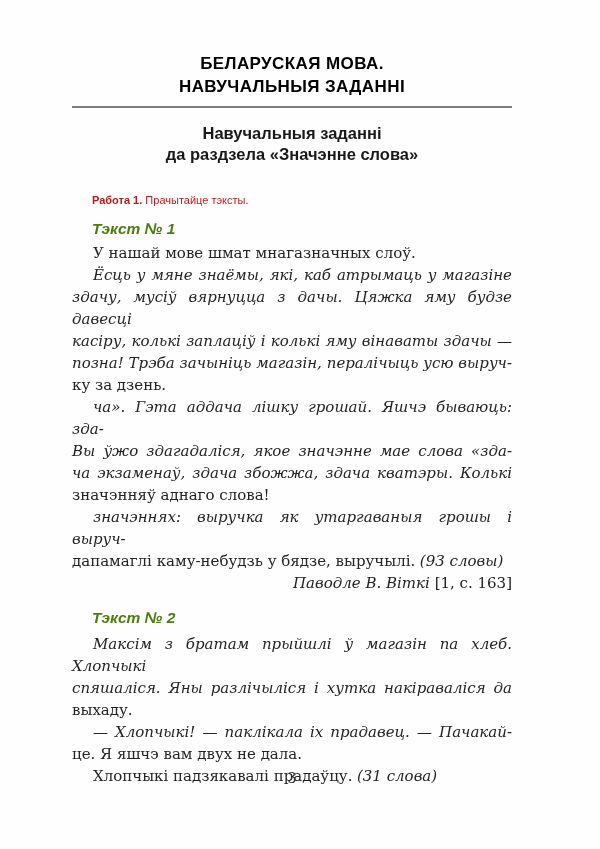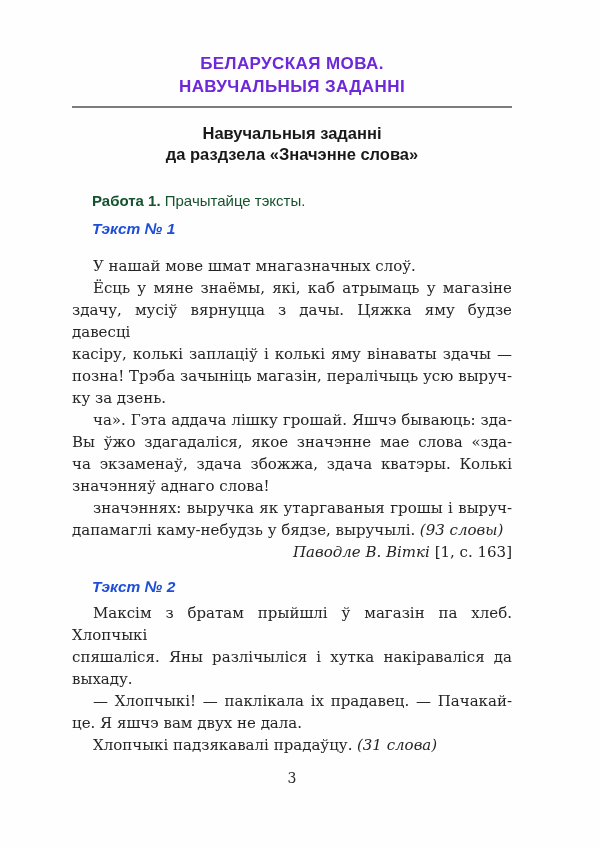--- a/index.html
+++ b/index.html
@@ -14,62 +14,62 @@
     color: #242424;
     overflow: hidden;
   }
   .chapter-title {
     font-family: "Liberation Sans", "DejaVu Sans", sans-serif;
     font-weight: bold;
     font-size: 17px;
     line-height: 23px;
     text-align: center;
     letter-spacing: 0.4px;
-    color: #6d28d9;
+    color: #000000;
   }
   .rule {
     height: 2px;
     background: #7d7d7d;
     margin-top: 8px;
   }
   .section-title {
     margin-top: 15px;
     font-family: "Liberation Sans", "DejaVu Sans", sans-serif;
     font-weight: bold;
     font-size: 16.5px;
     line-height: 21px;
     text-align: center;
     color: #191919;
   }
   .task-line {
     margin: 26px 0 0 20px;
     font-family: "Liberation Sans", "DejaVu Sans", sans-serif;
-    font-size: 15px;
+    font-size: 11px;
     line-height: 19px;
-    color: #14532d;
+    color: #b91c1c;
   }
   .task-label { font-weight: bold; }
   .text-heading {
     margin: 9px 0 0 20px;
     font-family: "Liberation Sans", "DejaVu Sans", sans-serif;
     font-weight: bold;
     font-style: italic;
     font-size: 15.5px;
     line-height: 19px;
-    color: #1d4ed8;
+    color: #4d7c0f;
   }
   .text-heading.t2 { margin-top: 14px; }
   .body-text {
-    margin-top: 17px;
+    margin-top: 4px;
     font-size: 15px;
     line-height: 22px;
   }
   .body-text.b2 { margin-top: 6px; }
   .bl { text-align: left; }
-  .bl.j { text-align: justify; text-align-last: justify; }
+  .bl.j { text-align: justify; text-align-last: justify; font-style: italic; }
   .para .bl:first-child { text-indent: 21px; }
   .it { font-style: italic; }
   .wc { font-style: italic; margin-left: 0.3em; }
   .attribution { text-align: right; }
   .page-number {
     position: absolute;
     top: 770px;
     left: 72px;
     width: 440px;
     text-align: center;

